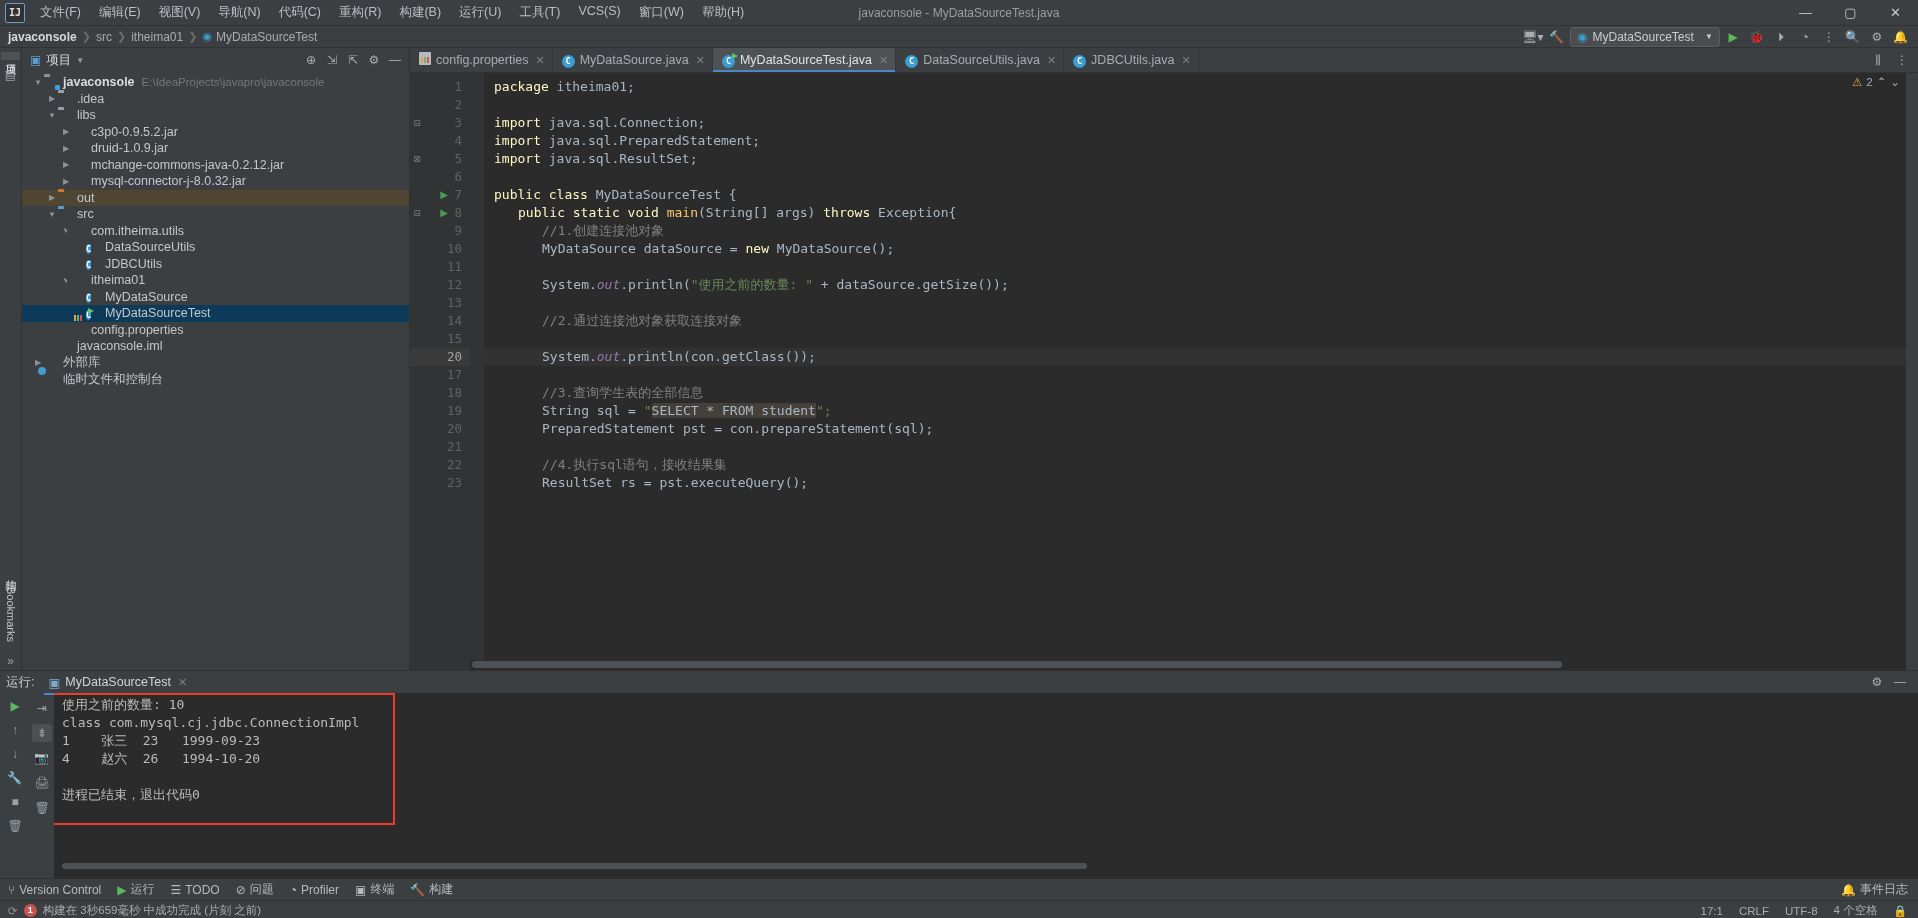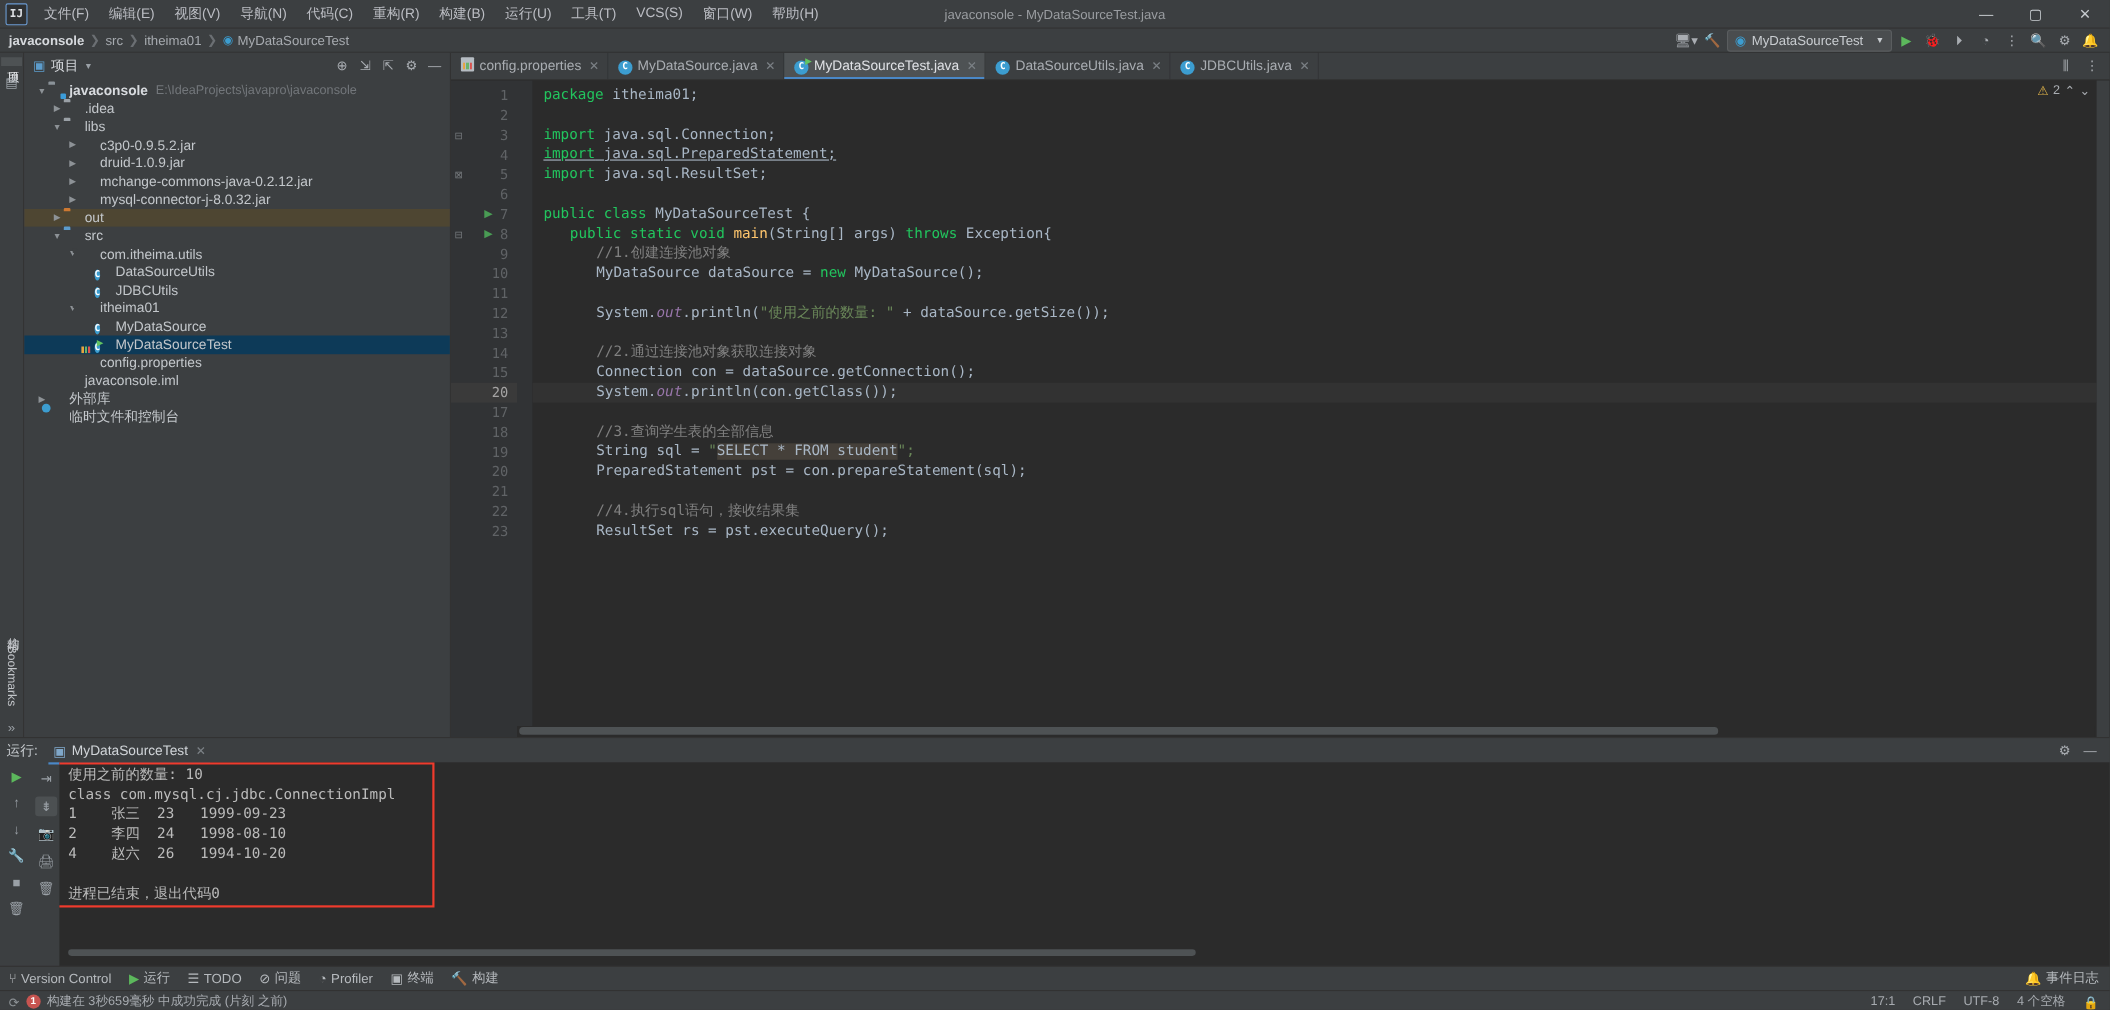--- a/index.html
+++ b/index.html
@@ -113,21 +113,21 @@
   .ln{ position:absolute; right:8px; color:#606366; font-size:12.5px;
        font-family:"DejaVu Sans Mono",monospace; text-align:right; line-height:18px; height:18px;}
   .ln.cur{ color:#a4a3a3;}
   .gmark{ position:absolute; left:28px; width:12px; height:18px; line-height:18px; text-align:center;}
   .runtri{ color:#499c54; font-size:10px;}
   .foldm{ position:absolute; left:2px; width:10px; height:18px; line-height:18px; text-align:center;
           color:#767a7d; font-size:9px;}
   .cl{ position:absolute; left:0; height:18px; line-height:18px; white-space:pre;
        font-family:"DejaVu Sans Mono",monospace; font-size:13px; color:#a9b7c6; padding-left:10px;}
   .caretline{ position:absolute; left:0; right:0; height:18px; background:#323232;}
-  .kw{color:#22c55e;} .str{color:#6a8759;}
+  .kw{color:#fef9c3;} .str{color:#6a8759;}
   .cmt{color:#808080;} .fld{color:#9876aa;font-style:italic;} .mth{color:#ffc66d;}
   .typ{color:#a9b7c6;}
   .sqlhl{ background:#45403a; }
   #warnbar{ position:absolute; right:18px; top:2px; display:flex; align-items:center; gap:4px;
             color:#a9adb2; font-size:11.5px;}
   #scroll-right{ width:12px; background:#3c3f41; flex:none; position:relative;}
   #hscroll{ position:absolute; left:60px; right:14px; bottom:0; height:10px; background:#2b2b2b;}
   #hscroll .thumb{ position:absolute; left:2px; width:76%; height:7px; top:1px; background:#4e5254; border-radius:4px;}
 
   
@@ -442,32 +442,31 @@
         </div>
       <div id="fold-col">
           <div class="foldm" style="top: 41px;">⊟</div>
           <div class="foldm" style="top: 77px;">⊠</div>
           <div class="foldm" style="top: 131px;">⊟</div>
         </div>
       <div id="code">
           <div class="cl" style="top: 5px; padding-left: 10px;"><span class="kw">package</span><span class=""> itheima01;</span></div>
           <div class="cl" style="top: 23px; padding-left: 10px;"></div>
           <div class="cl" style="top: 41px; padding-left: 10px;"><span class="kw">import</span><span class=""> java.sql.Connection;</span></div>
-          <div class="cl" style="top: 59px; padding-left: 10px; text-decoration: underline;"><span class="kw">import</span><span class=""> java.sql.PreparedStatement;</span></div>
+          <div class="cl" style="top: 59px; padding-left: 10px;"><span class="kw">import</span><span class=""> java.sql.PreparedStatement;</span></div>
           <div class="cl" style="top: 77px; padding-left: 10px;"><span class="kw">import</span><span class=""> java.sql.ResultSet;</span></div>
           <div class="cl" style="top: 95px; padding-left: 10px;"></div>
           <div class="cl" style="top: 113px; padding-left: 10px;"><span class="kw">public class </span><span class="typ">MyDataSourceTest</span><span class=""> {</span></div>
           <div class="cl" style="top: 131px; padding-left: 34px;"><span class="kw">public static void </span><span class="mth">main</span><span class="">(String[] args) </span><span class="kw">throws </span><span class="">Exception{</span></div>
           <div class="cl" style="top: 149px; padding-left: 58px;"><span class="cmt">//1.创建连接池对象</span></div>
           <div class="cl" style="top: 167px; padding-left: 58px;"><span class="">MyDataSource dataSource = </span><span class="kw">new </span><span class="">MyDataSource();</span></div>
           <div class="cl" style="top: 185px; padding-left: 10px;"></div>
           <div class="cl" style="top: 203px; padding-left: 58px;"><span class="">System.</span><span class="fld">out</span><span class="">.println(</span><span class="str">"使用之前的数量: "</span><span class=""> + dataSource.getSize());</span></div>
           <div class="cl" style="top: 221px; padding-left: 10px;"></div>
           <div class="cl" style="top: 239px; padding-left: 58px;"><span class="cmt">//2.通过连接池对象获取连接对象</span></div>
-          <div class="cl" style="top: 257px; padding-left: 58px;"><span class="">Connection con = dataSource.getConnection();</span></div>
           <div class="caretline" style="top: 275px;"></div>
           <div class="cl" style="top: 275px; padding-left: 58px;"><span class="">System.</span><span class="fld">out</span><span class="">.println(con.getClass());</span></div>
           <div class="cl" style="top: 293px; padding-left: 10px;"></div>
           <div class="cl" style="top: 311px; padding-left: 58px;"><span class="cmt">//3.查询学生表的全部信息</span></div>
           <div class="cl" style="top: 329px; padding-left: 58px;"><span class="">String sql = </span><span class="str">"</span><span class="sqlhl">SELECT * FROM student</span><span class="str">";</span></div>
           <div class="cl" style="top: 347px; padding-left: 58px;"><span class="">PreparedStatement pst = con.prepareStatement(sql);</span></div>
           <div class="cl" style="top: 365px; padding-left: 10px;"></div>
           <div class="cl" style="top: 383px; padding-left: 58px;"><span class="cmt">//4.执行sql语句，接收结果集</span></div>
           <div class="cl" style="top: 401px; padding-left: 58px;"><span class="">ResultSet rs = pst.executeQuery();</span></div>
         </div>
@@ -512,21 +511,20 @@
       <div class="rtool" style="background:#4c5052;">⇟</div>
       <div class="rtool">📷</div>
       <div class="rtool">🖨</div>
       <div class="rtool">🗑</div>
     </div>
     <div id="console">
       <div id="console-lines">
           <div class="cline">使用之前的数量: 10</div>
           <div class="cline">class com.mysql.cj.jdbc.ConnectionImpl</div>
           <div class="cline">1    张三  23   1999-09-23</div>
-          <div class="cline">2    李四  24   1998-08-10</div>
           <div class="cline">4    赵六  26   1994-10-20</div>
           <div class="cline"> </div>
           <div class="cline">进程已结束，退出代码0</div>
         </div>
       <div id="redbox" style="position: absolute; left: -4px; top: 0px; width: 345px; height: 132px; border: 2px solid rgb(239, 59, 45);"></div>
       <div id="conscroll">
           <div class="thumb"></div>
         </div>
     </div>
   </div>

